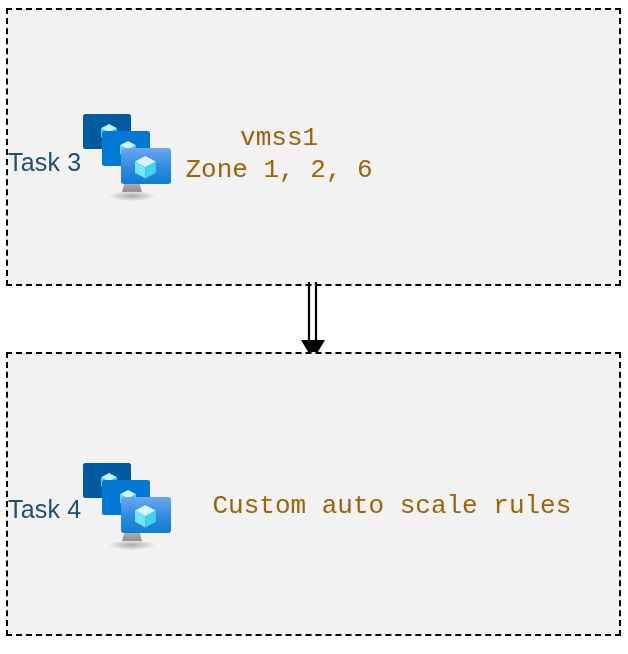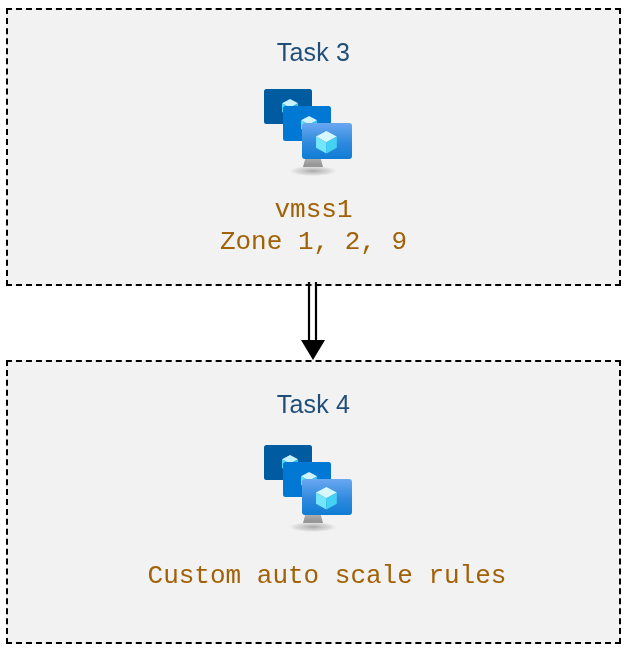--- a/index.html
+++ b/index.html
@@ -22,27 +22,27 @@
   
   .task-box {
     position: absolute;
     left: 6px;
     width: 615px;
     background: #f2f2f2;
     border: 2px dashed #000000;
     box-sizing: border-box;
   }
   #box-task3 { top: 8px;  height: 278px; }
-  #box-task4 { top: 360px; height: 284px; }
+  #box-task4 { top: 352px; height: 284px; }
 
   .box-inner {
     position: absolute;
     left: 0; right: 0; top: 0; bottom: 0;
     display: flex;
-    flex-direction: column;
+    flex-direction: row;
     align-items: center;
   }
 
   .task-title {
     color: #1f4e79;
     font-size: 25px;
     line-height: 1;
     letter-spacing: 0.2px;
     white-space: nowrap;
   }
@@ -128,21 +128,21 @@
         <rect x="40" y="38" width="50" height="36" rx="3" fill="url(#frontMon3)"></rect>
         <g transform="translate(54,46) scale(0.80)">
           <polygon points="13,0 26,7 13,14 0,7" fill="#d8f8ff"></polygon>
           <polygon points="0,7 13,14 13,28 0,21" fill="#74e6fb"></polygon>
           <polygon points="26,7 13,14 13,28 26,21" fill="#44d2f3"></polygon>
         </g>
       </svg>
 
       <div class="label-block">
         <span class="label-line">vmss1</span>
-        <span class="label-line">Zone 1, 2, 9</span>
+        <span class="label-line">Zone 1, 2, 6</span>
       </div>
 
     </div>
   </div>
 
   <svg id="connector" viewBox="0 0 34 80">
 
     <line x1="13" y1="0" x2="13" y2="62" stroke="#000000" stroke-width="2.2"></line>
     <line x1="20" y1="0" x2="20" y2="62" stroke="#000000" stroke-width="2.2"></line>
 

